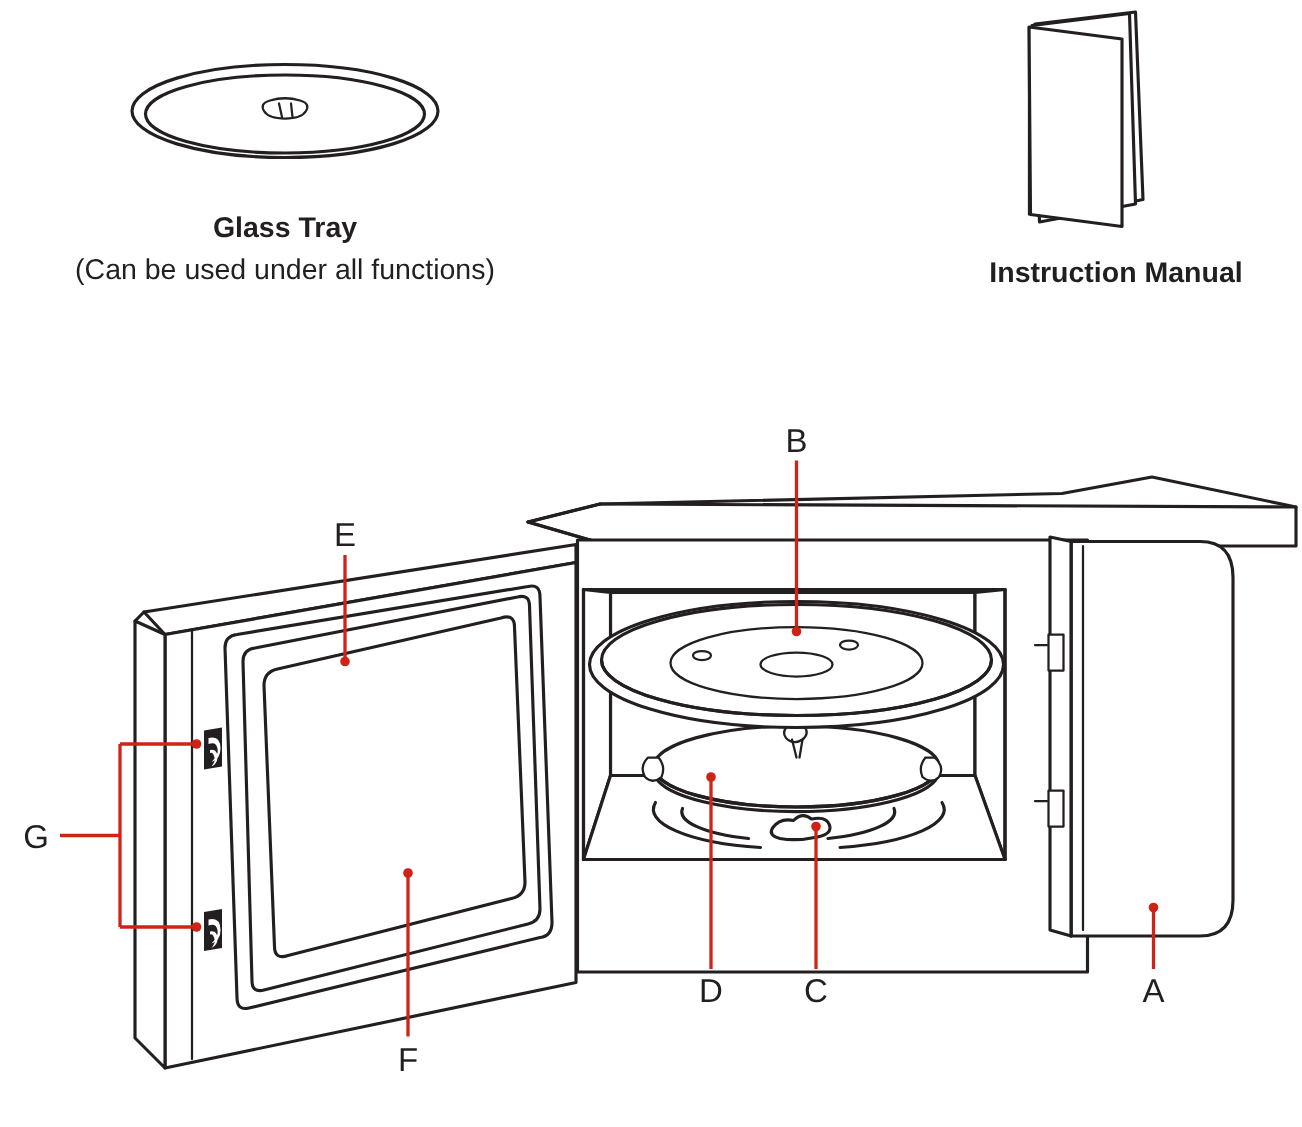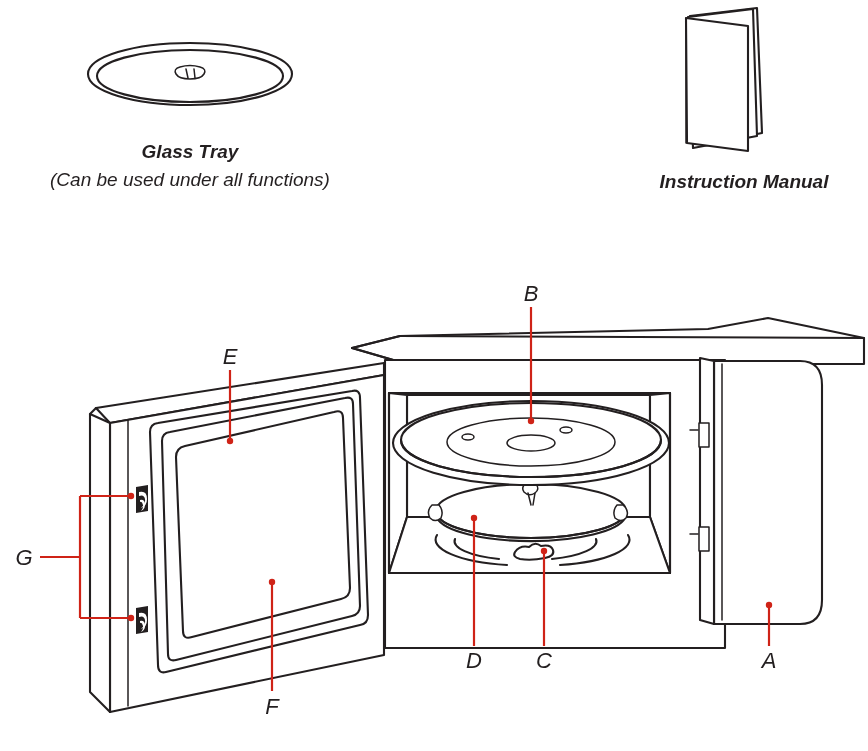--- a/index.html
+++ b/index.html
@@ -15,21 +15,20 @@
     overflow: hidden;
     font-family: "Liberation Sans", sans-serif;
     color: #231f20;
   }
   #diagram-root {
     position: absolute;
     left: 0;
     top: 0;
     width: 868px;
     height: 751px;
-    font-style: italic;
   }
   svg.canvas {
     display: block;
     width: 868px;
     height: 751px;
   }
   .cap-bold {
     font-family: "Liberation Sans", sans-serif;
     font-weight: bold;
     font-size: 19px;

